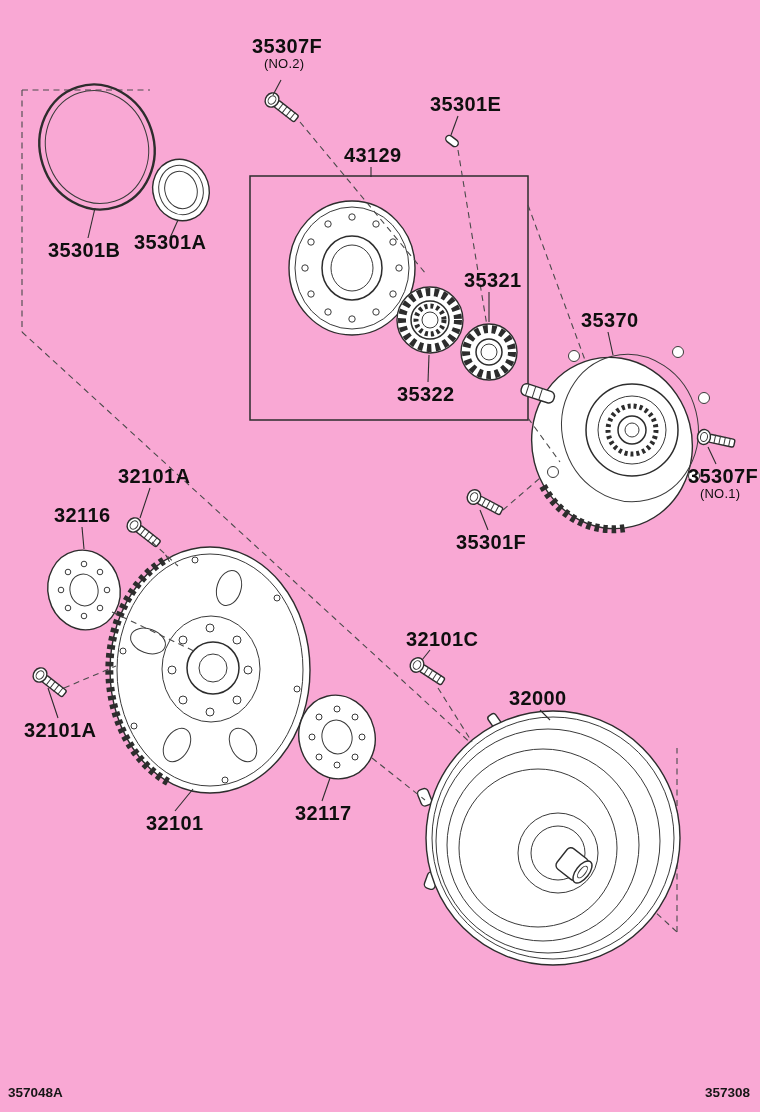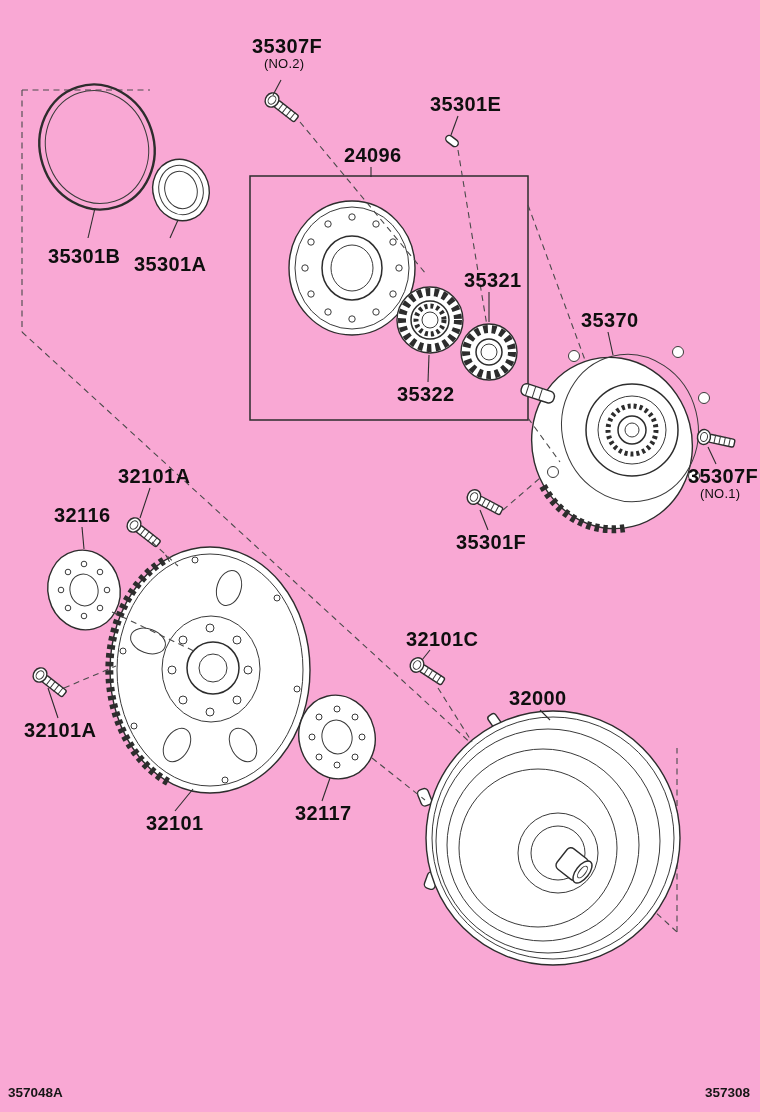--- a/index.html
+++ b/index.html
@@ -252,26 +252,26 @@
   </svg>
 
   <div class="lbl" style="left:252px;top:36px">
     <span>35307F</span>
     <span class="sub">(NO.2)</span>
   </div>
   <div class="lbl" style="left:430px;top:94px">
     <span>35301E</span>
   </div>
   <div class="lbl" style="left:344px;top:145px">
-    <span>24096</span>
-  </div>
-  <div class="lbl" style="left:48px;top:246px">
+    <span>43129</span>
+  </div>
+  <div class="lbl" style="left:48px;top:240px">
     <span>35301B</span>
   </div>
-  <div class="lbl" style="left:134px;top:254px">
+  <div class="lbl" style="left:134px;top:232px">
     <span>35301A</span>
   </div>
   <div class="lbl" style="left:464px;top:270px">
     <span>35321</span>
   </div>
   <div class="lbl" style="left:397px;top:384px">
     <span>35322</span>
   </div>
   <div class="lbl" style="left:581px;top:310px">
     <span>35370</span>

